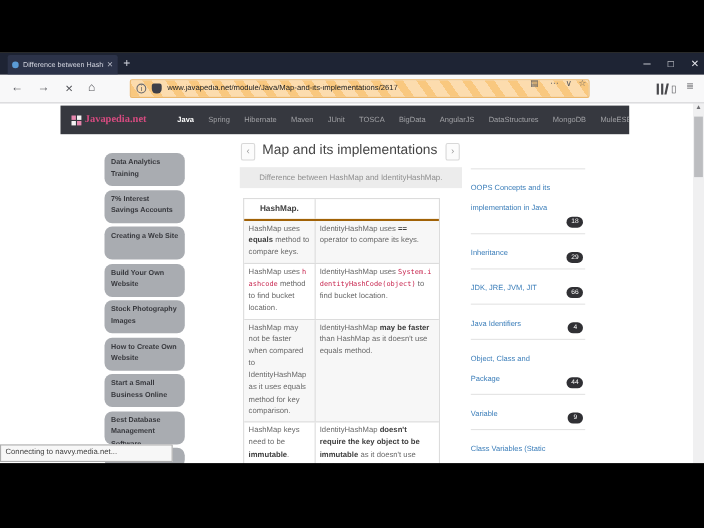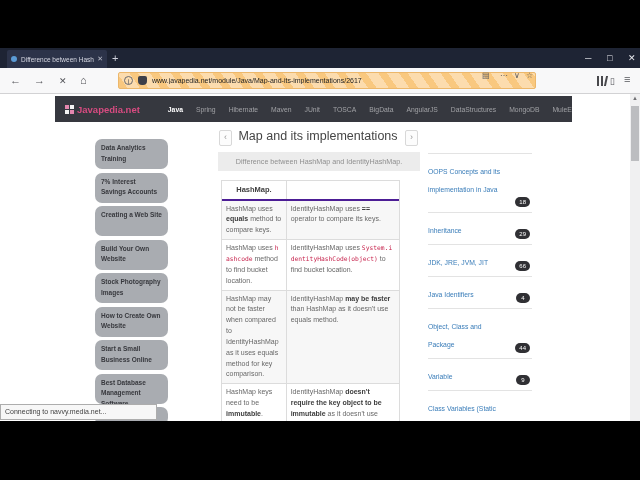--- a/index.html
+++ b/index.html
@@ -33,21 +33,21 @@
   #lib-ic i{position:absolute;top:0;width:2px;height:10px;background:#48484c;}
   #lib-ic i:nth-child(1){left:0;} #lib-ic i:nth-child(2){left:4px;} #lib-ic i:nth-child(3){left:8px;transform:skewX(-12deg);}
   
   #page{left:0;top:94px;width:640px;height:327px;background:#fff;}
   #scrolltrack{left:630px;top:94px;width:10px;height:327px;background:#f0f0f1;z-index:8;}
   #scrollthumb{left:631px;top:106px;width:8px;height:55px;background:#bcbdc0;z-index:9;}
   #scrollup{left:631px;top:95px;width:8px;font-size:6px;color:#707074;text-align:center;z-index:9;}
   
   #sitenav{left:55px;top:96px;width:517px;height:26px;background:#36383f;display:flex;align-items:center;
            padding:0 10px;box-sizing:border-box;overflow:hidden;z-index:5;}
-  #brandwrap{display:flex;align-items:center;margin-right:28px;flex:0 0 auto;}
+  #brandwrap{display:flex;align-items:center;margin-right:28px;flex:0 0 auto;font-family:Liberation Serif, serif;}
   #brandicon{width:9px;height:9px;margin-right:3px;background:
      linear-gradient(#e587ae,#e587ae) 0 0/4px 4px no-repeat,
      linear-gradient(#f3f3f3,#f3f3f3) 5px 0/4px 4px no-repeat,
      linear-gradient(#f3f3f3,#f3f3f3) 0 5px/4px 4px no-repeat,
      linear-gradient(#e587ae,#e587ae) 5px 5px/4px 4px no-repeat;}
   #brand{font-size:9.5px;font-weight:bold;color:#d74b80;white-space:nowrap;}
   #navitems{display:flex;gap:13px;align-items:center;}
   .navitem{font-size:6.8px;color:#a0a1a5;white-space:nowrap;}
   .navitem.active{color:#fff;font-weight:bold;}
   
@@ -55,21 +55,21 @@
          box-sizing:border-box;padding:4px 6px;font-size:6.5px;font-weight:600;color:#37383d;line-height:1.65;overflow:hidden;}
   
   .pagerbtn{position:absolute;width:13px;height:16px;background:#fcfcfc;border:1px solid #d8d8d8;border-radius:2px;
             box-sizing:border-box;font-size:9px;line-height:13px;text-align:center;color:#999;}
   #ptitle{left:232px;top:129px;width:172px;text-align:center;font-size:12.5px;color:#454545;}
   #psub{left:218px;top:152px;width:202px;height:19px;background:#ececec;font-size:7.2px;color:#8f8f8f;
         text-align:center;line-height:19px;}
   
   #cmp{left:221px;top:180px;width:179px;border:1px solid #dcdcdc;border-bottom:none;box-sizing:border-box;background:#fff;}
   .trow{display:flex;border-bottom:1px solid #dcdcdc;}
-  .trow.head{border-bottom:2px solid #4c1d95;}
+  .trow.head{border-bottom:2px solid #a16207;}
   .tcell{box-sizing:border-box;padding:3px 4px;font-size:7px;line-height:1.55;color:#686868;}
   .tcell.c1{width:65px;border-right:1px solid #dcdcdc;}
   .tcell.c2{width:113px;}
   .trow.head .tcell{font-weight:bold;color:#3e3e3e;text-align:center;font-size:7.5px;}
   .trow.stripe{background:#f7f7f7;}
   .tcell .b{font-weight:bold;color:#3e3e3e;}
   .tcell .code{font-family:"DejaVu Sans Mono",monospace;font-size:6.3px;color:#c7254e;word-break:break-all;}
   
   #topics{left:428px;top:153px;width:104px;border-top:1px solid #e3e3e3;}
   .topic{position:relative;border-bottom:1px solid #e3e3e3;padding:6px 26px 7px 0;}

